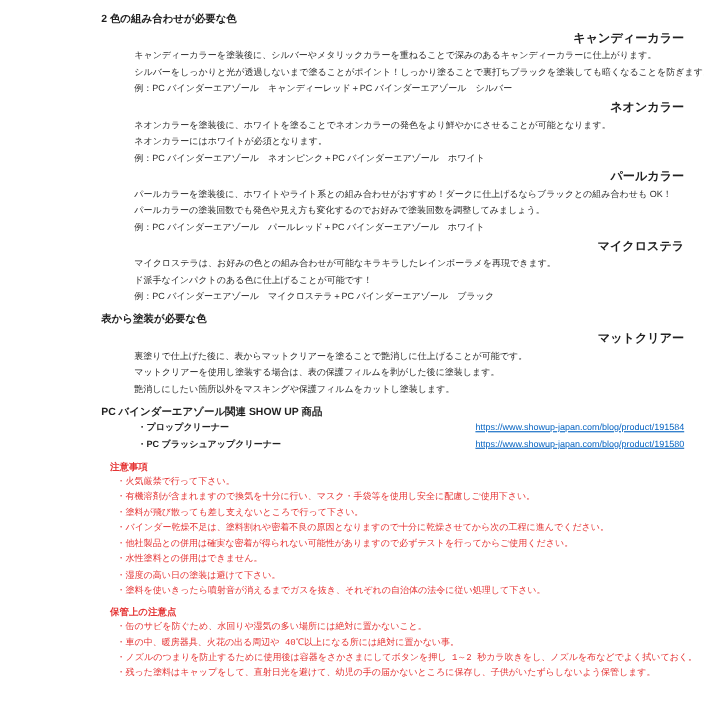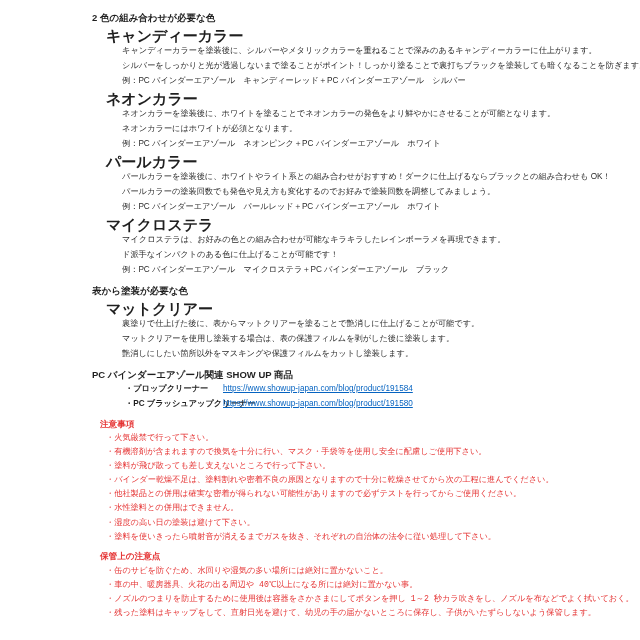--- a/index.html
+++ b/index.html
@@ -14,30 +14,30 @@
     color:#262626;
   }
   .sec-title{
     font-size:9.5px;font-weight:bold;line-height:15px;
     margin:0;padding:0;color:#1f1f1f;
   }
   .sec{margin:0;padding:0;}
   .sec + .sec{margin-top:6px;}
   .group{margin-left:14px;margin-top:3px;}
   .group-name{
-    font-size:15px;font-weight:bold;line-height:15px;margin:0;color:#1f1f1f;
+    font-size:11px;font-weight:bold;line-height:15px;margin:0;color:#1f1f1f;text-align:right;
   }
   .body-line{
     font-size:8.2px;line-height:15px;margin:0 0 0 16px;color:#2b2b2b;
     white-space:nowrap;
   }
   .products{margin-top:12px;}
   .product-row{
     display:flex;align-items:baseline;
-    margin-left:33px;line-height:14.5px;
+    margin-left:33px;line-height:14.5px;justify-content:space-between;
   }
   .product-label{
     font-size:8.2px;font-weight:bold;color:#1f1f1f;
     width:98px;flex:0 0 98px;white-space:nowrap;
   }
   .product-link{
     font-size:8.2px;white-space:nowrap;
   }
   .red-sec{margin-top:14px;}
   .red-title{

